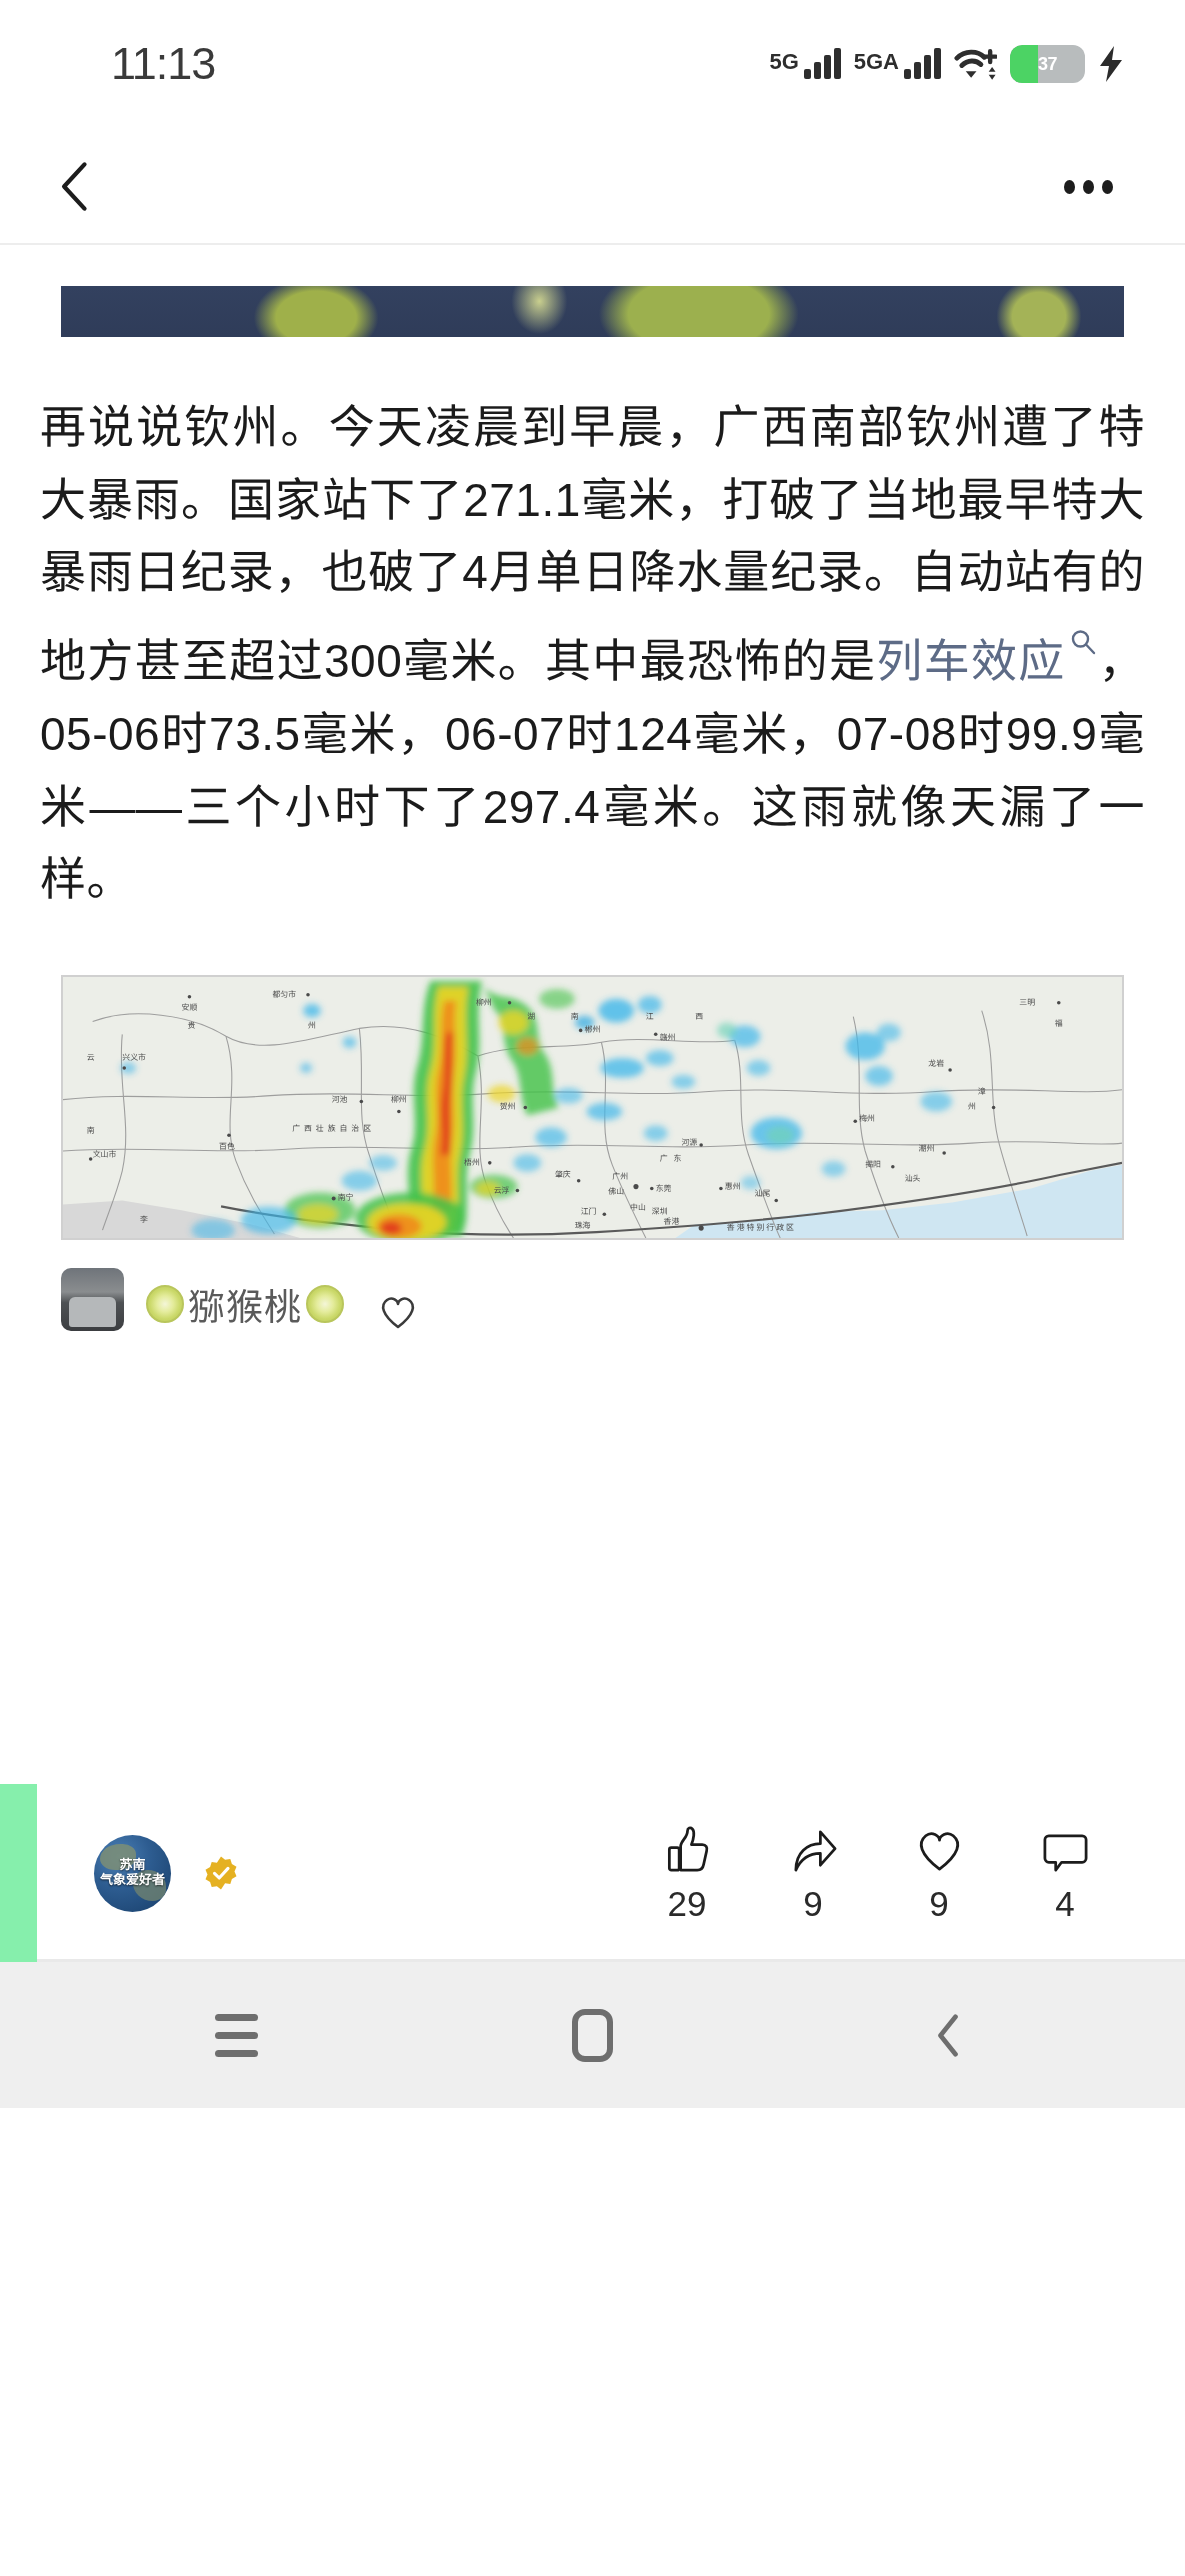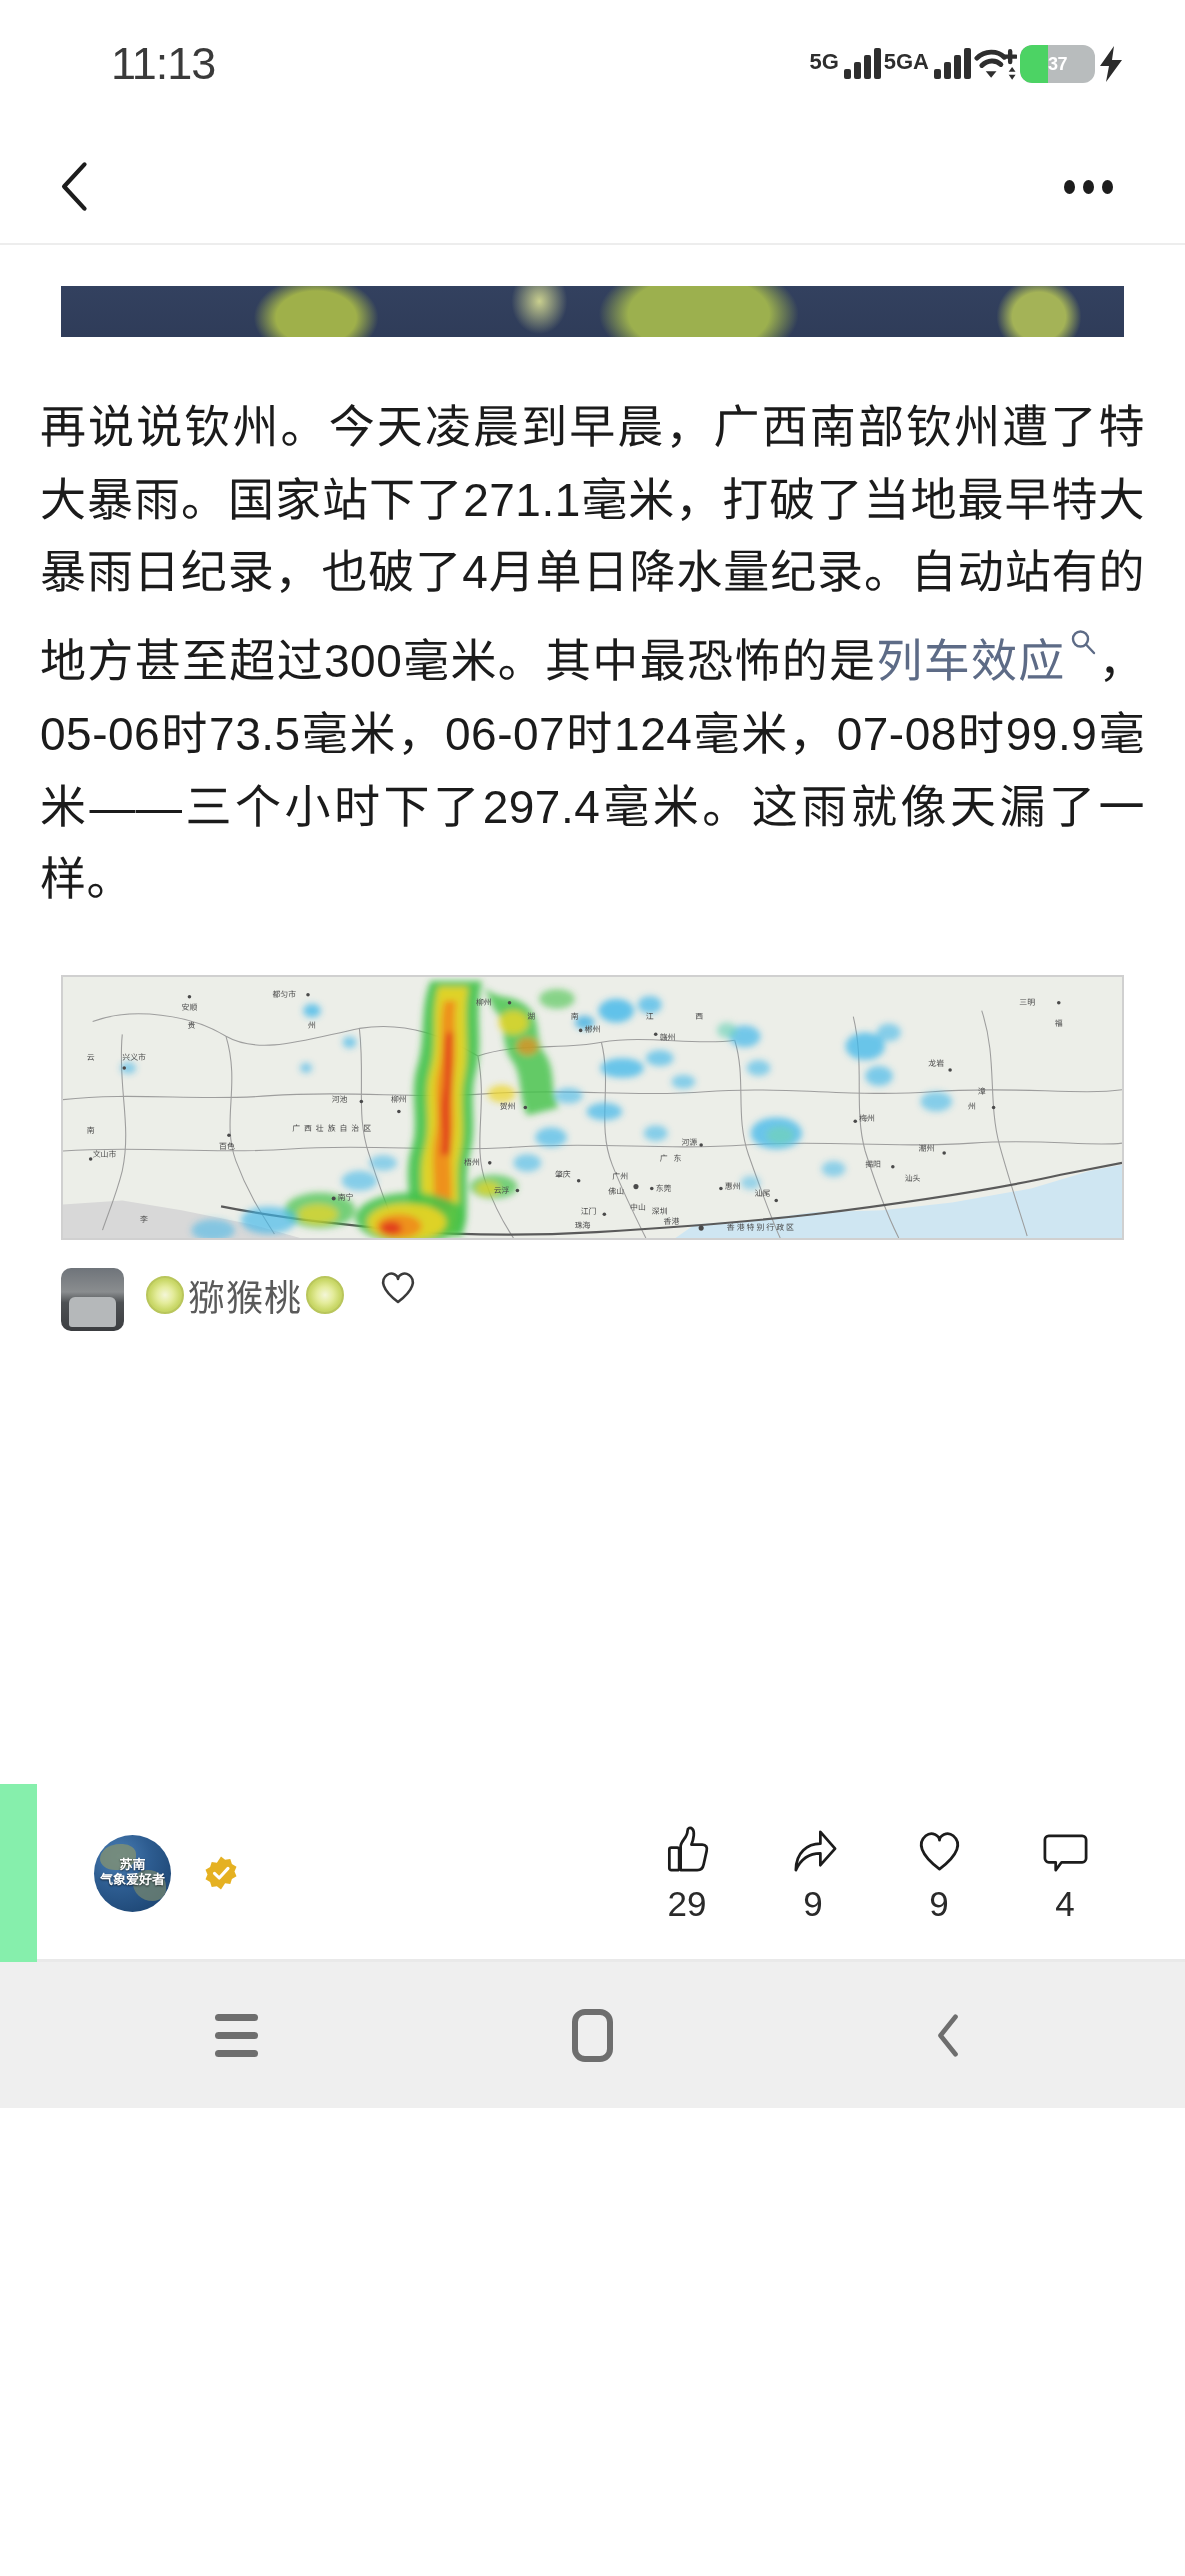--- a/index.html
+++ b/index.html
@@ -33,21 +33,21 @@
   }
   .status-time {
     font-size: 45px;
     font-weight: 500;
     color: #3a3a3a;
     letter-spacing: -1px;
   }
   .status-icons {
     display: flex;
     align-items: center;
-    gap: 3px;
+    gap: 13px;
   }
   .sig-group { display: flex; align-items: flex-end; gap: 5px; }
   .sig-label {
     font-size: 22px;
     font-weight: 700;
     color: #2e2e2e;
     line-height: 1;
     align-self: flex-start;
     margin-top: 2px;
   }
@@ -182,21 +182,21 @@
     position: relative;
     overflow: hidden;
     background: #eef0ea;
     cursor: pointer;
   }
   .radar-svg { display: block; width: 100%; height: 100%; }
 
   
   .comment-row {
     display: flex;
-    align-items: flex-start;
+    align-items: flex-end;
     gap: 22px;
     padding: 28px 0 0 61px;
   }
   .comment-thumb {
     width: 63px; height: 63px;
     border-radius: 10px;
     flex: 0 0 63px;
     background: linear-gradient(180deg,#6f747a 0%,#8a8d8f 38%,#4e5154 55%,#3b3d40 100%);
     position: relative;
     overflow: hidden;

